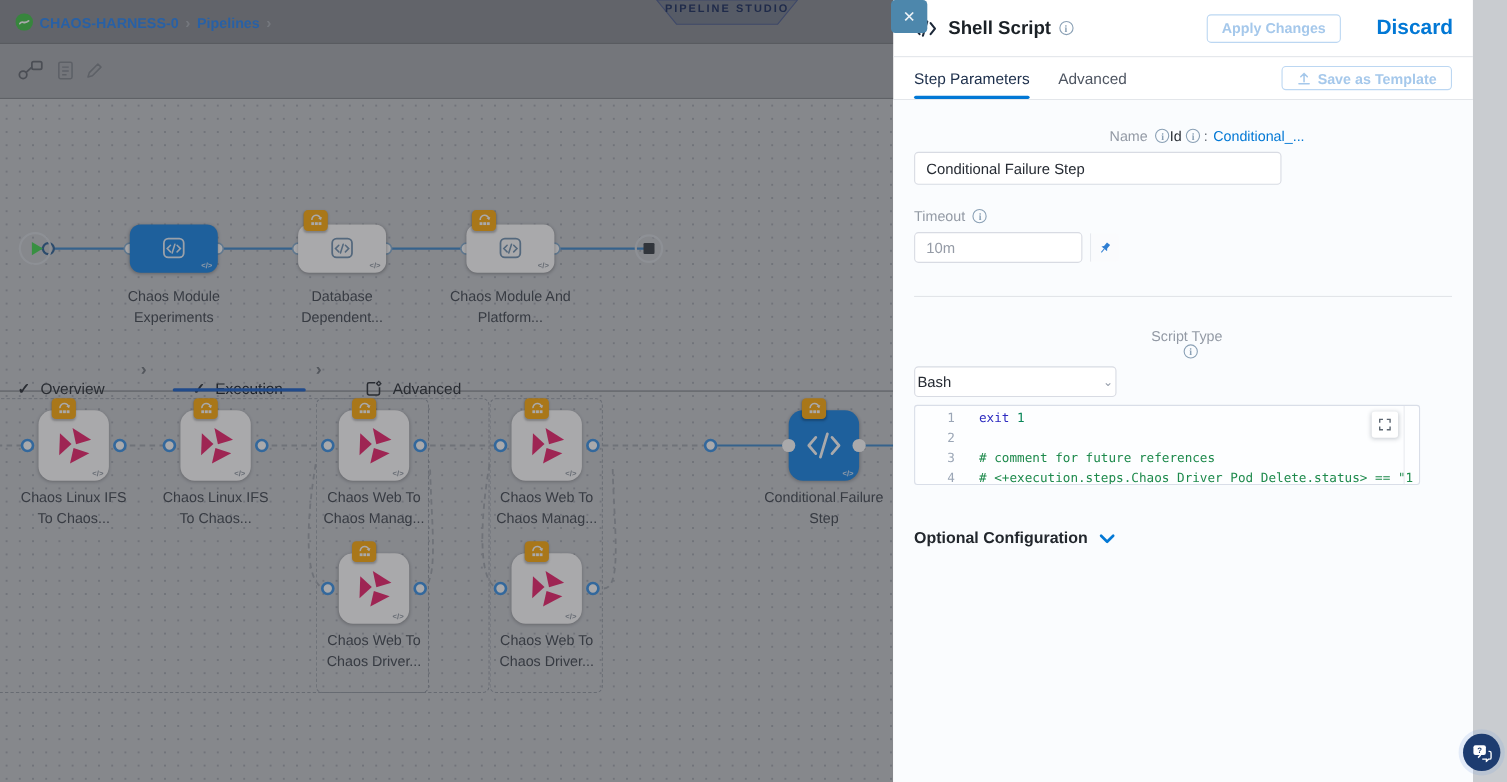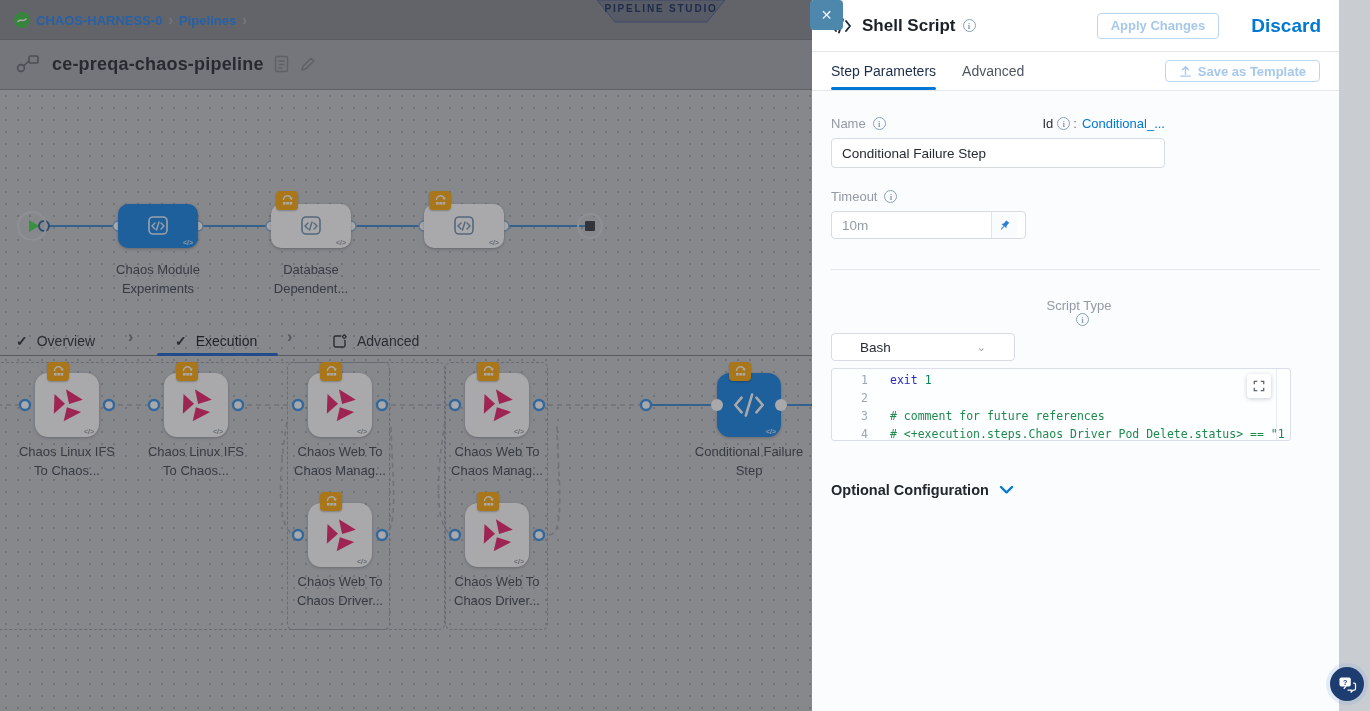--- a/index.html
+++ b/index.html
@@ -55,21 +55,21 @@
   
   .exec-node { position:absolute; width:64px; height:64px; background:#fff; border-radius:13px; box-shadow:0 1px 3px rgba(0,0,0,.22); z-index:3; }
   .exec-node.blue { background:#2a8fe8; }
   .exec-node .badge { left:12px; top:-11px; }
   .exec-node .chaos-svg { position:absolute; left:13px; top:13px; }
   .port-dot { position:absolute; top:26px; width:12px; height:12px; border-radius:50%; background:#fff; z-index:4; }
   .port-dot.l { left:-6px; } .port-dot.r { right:-6px; }
 
   
   .stage-tabstrip { position:absolute; left:0; top:235px; width:843px; height:31px; border-bottom:1px solid #84888d; z-index:5; }
-  .tab-item { position:absolute; display:flex; align-items:center; gap:9px; font-size:14px; color:#3b4046; top:8px; }
+  .tab-item { position:absolute; display:flex; align-items:center; gap:9px; font-size:14px; color:#3b4046; top:20px; }
   .tab-item .chk::before { content:"✓"; font-size:14px; font-weight:700; color:#3b4046; }
   .tab-item.active { font-weight:400; color:#2c3238; }
   .tab-sep { position:absolute; top:3px; color:#7c8187; font-size:16px; font-weight:700; }
   .tab-underline { position:absolute; left:157px; bottom:-1px; width:121px; height:3px; background:#2f6fce; border-radius:2px; }
 
   
   .dim { position:absolute; left:0; top:0; width:843px; height:711px; background:rgba(8,10,13,.35); z-index:50; }
   .close-btn { position:absolute; left:810px; top:0; width:33px; height:30px; background:#4d87ac; border-radius:4px; z-index:60; color:#eef3f7; display:flex; align-items:center; justify-content:center; cursor:pointer; }
   .close-btn::after { content:"✕"; font-size:14px; }
 
@@ -85,32 +85,32 @@
 
   .panel-tabs { height:39px; display:flex; align-items:center; padding:0 19px; border-bottom:1px solid #e3e6ea; position:relative; }
   .ptab { font-size:14px; color:#4f5662; margin-right:26px; height:100%; display:flex; align-items:center; position:relative; }
   .ptab.active { font-weight:400; color:#1c2e4a; }
   .ptab.active::after { content:""; position:absolute; left:0; right:0; bottom:0; height:3px; background:#0278d5; border-radius:2px; }
   .tabs-spacer { flex:1; }
   .btn-disabled.small { height:22px; font-size:13px; }
 
   .panel-body { position:relative; height:620px; background:#fafcfe; padding:25px 12px 0 19px; }
   .field-label { font-size:13px; color:#939aa5; display:flex; align-items:center; }
-  .name-row { display:flex; justify-content:space-between; align-items:center; width:334px; }
+  .name-row { display:flex; justify-content:flex-end; align-items:center; width:334px;margin-left:21px; }
   .id-part { font-size:13px; display:flex; align-items:center; color:#2a2f36; }
   .id-part .sep { color:#6a717b; margin:0 5px 0 3px; }
   .id-link { color:#0278d5; cursor:pointer; }
   .text-input { margin-top:7px; width:334px; height:30px; border:1px solid #d8dbe3; border-radius:4px; background:#fff; font-family:"Liberation Sans",sans-serif; font-size:13.5px; color:#262b33; padding:0 10px; }
   .timeout-wrap { position:relative; width:187px; margin-top:7px; }
-  .timeout-input { width:195px; height:28px; border:1px solid #d8dbe3; border-radius:4px; background:#fff; font-size:13.5px; color:#959ba6; padding:0 34px 0 10px; font-family:"Liberation Sans",sans-serif; }
+  .timeout-input { width:153px; height:28px; border:1px solid #d8dbe3; border-radius:4px; background:#fff; font-size:13.5px; color:#959ba6; padding:0 34px 0 10px; font-family:"Liberation Sans",sans-serif; }
   .pin-box { position:absolute; right:1px; top:1px; width:26px; height:26px; border-left:1px solid #e1e4ea; background:#fafbfd; border-radius:0 3px 3px 0; display:flex; align-items:center; justify-content:center; cursor:pointer; }
 
   .divider { border:none; border-top:1px solid #e2e5e9; margin:30px 7px 0 0; }
 
-  .select-box { margin-top:7px; width:184px; height:28px; border:1px solid #d8dbe3; border-radius:4px; background:#fff; display:flex; align-items:center; justify-content:space-between; padding:0 28px; font-size:13.5px; color:#262b33; cursor:pointer; }
+  .select-box { margin-top:7px; width:184px; height:28px; border:1px solid #d8dbe3; border-radius:4px; background:#fff; display:flex; align-items:center; justify-content:space-between; padding:0 2px; font-size:13.5px; color:#262b33; cursor:pointer; }
   .chev { color:#98a0ad; font-size:11px; }
 
   .editor { position:relative; margin-top:7px; width:460px; height:73px; border:1px solid #d9dee8; border-radius:3px; background:#fdfeff; overflow:hidden; font-family:"DejaVu Sans Mono", monospace; font-size:11.5px; line-height:18px; padding-top:2px; }
   .eline { display:flex; white-space:pre; }
   .eline .ln { width:36px; text-align:right; color:#9ba6b6; flex:none; }
   .eline .code { margin-left:22px; }
   .tok-kw { color:#2d2bc0; }
   .tok-num { color:#098658; }
   .tok-comment { color:#1e8a4c; }
   .editor-divider { position:absolute; right:13px; top:0; bottom:0; width:1px; background:#e8ebef; }
@@ -146,21 +146,20 @@
       </div>
     </div>
 
     <div class="title-strip">
       <div class="pipe-title-wrap">
         <svg width="26" height="22" viewBox="0 0 26 22">
           <circle cx="5" cy="15" r="3.4" fill="none" stroke="#6f747b" stroke-width="1.6"></circle>
           <rect x="13" y="3" width="9" height="7" rx="1.5" fill="none" stroke="#6f747b" stroke-width="1.6"></rect>
           <path d="M8 12.5 L13 8" stroke="#6f747b" stroke-width="1.6"></path>
         </svg>
-        <span class="pipe-title">ce-preqa-chaos-pipeline</span>
         <svg width="15" height="18" viewBox="0 0 15 18">
           <rect x="1.5" y="1.5" width="12" height="15" rx="1.5" fill="none" stroke="#8a8f96" stroke-width="1.4"></rect>
           <path d="M4.5 6h6M4.5 9.5h6M4.5 13h4" stroke="#8a8f96" stroke-width="1.3"></path>
         </svg>
         <svg width="18" height="18" viewBox="0 0 18 18">
           <path d="M3 15l1.2-4L12 3.2 14.8 6 7 13.8 3 15z" fill="none" stroke="#8a8f96" stroke-width="1.4" stroke-linejoin="round"></path>
         </svg>
       </div>
       <div class="view-toggle">
         <div class="seg active">VISUAL</div>
@@ -259,20 +258,21 @@
         </div>
         <svg class="stage-icon" width="28" height="24" viewBox="0 0 28 24">
           <rect x="5" y="3" width="18" height="17" rx="4" fill="none" stroke="#7d9cb8" stroke-width="1.6"></rect>
           <path d="M11 9l-3 3 3 3 M17 9l3 3-3 3 M15 8l-2.5 8" stroke="#7d9cb8" stroke-width="1.4" fill="none" stroke-linecap="round"></path>
         </svg>
         <span class="mini-code"></span>
       </div>
 
       <div class="node-label" style="left:102px; top:170px;">Chaos Module Experiments</div>
       <div class="node-label" style="left:255px; top:170px;">Database Dependent...</div>
+      <div class="node-label" style="left:408px; top:170px;">Chaos Module And Platform...</div>
 
       <div class="stage-tabstrip">
         <div class="tab-item" style="left:16px;">
           <span class="chk"></span>
           <span>Overview</span>
         </div>
         <span class="tab-sep" style="left:128px;">›</span>
         <div class="tab-item active" style="left:175px;">
           <span class="chk"></span>
           <span>Execution</span>

